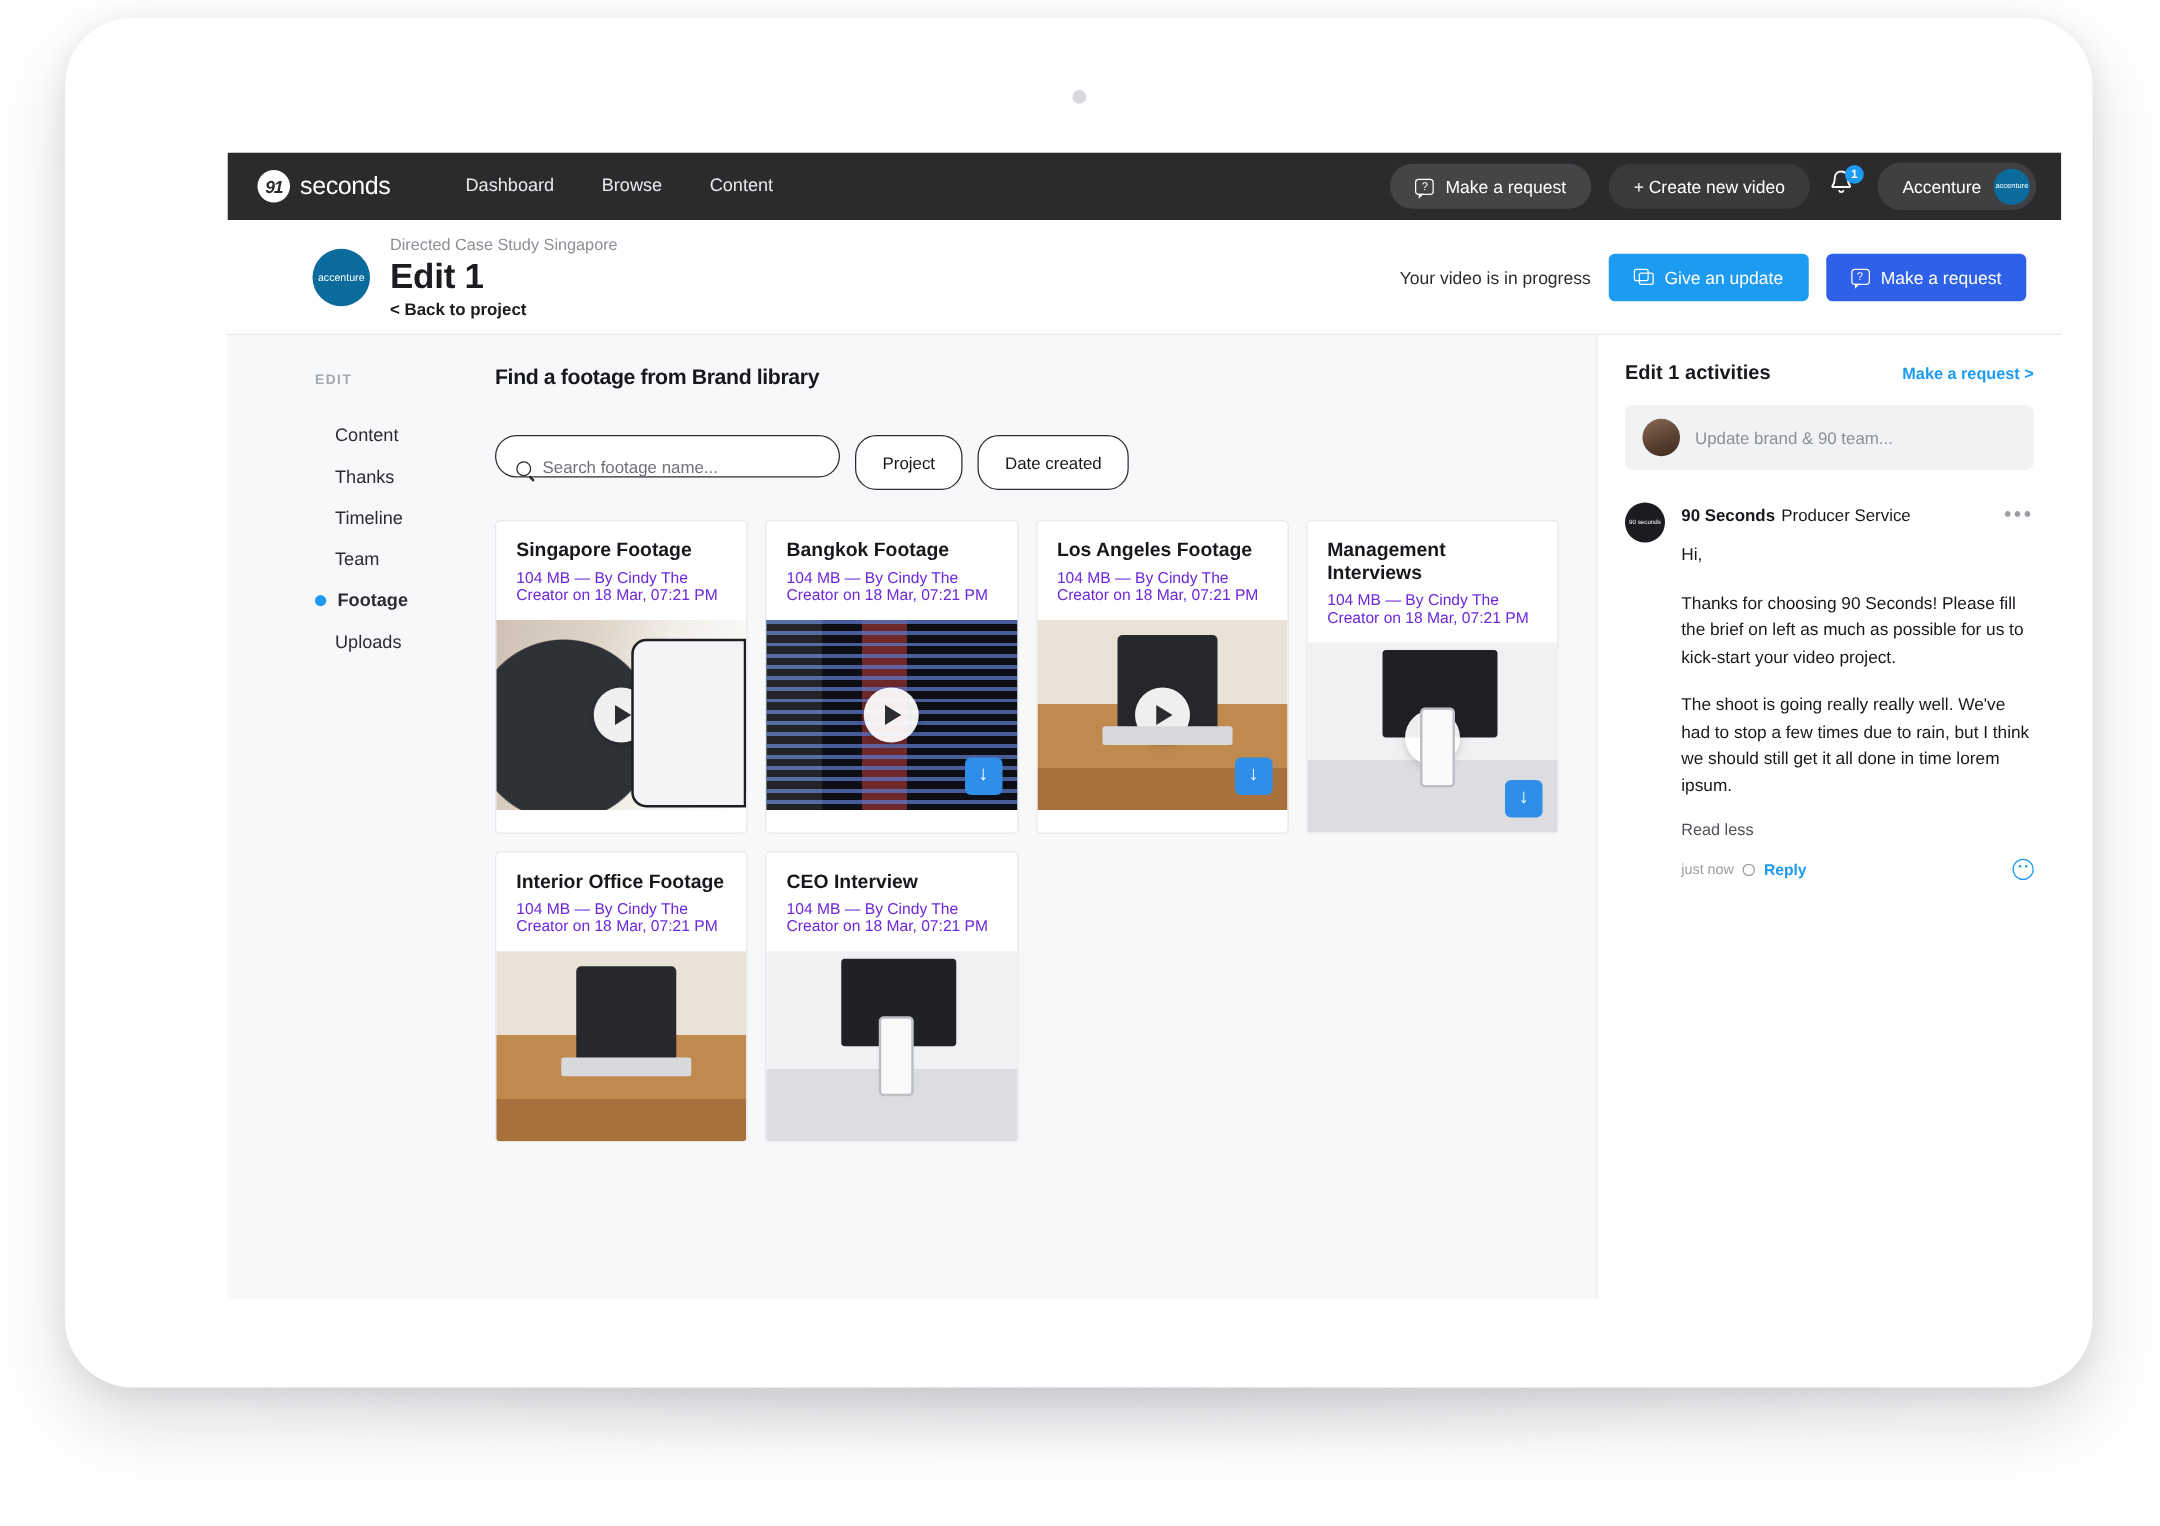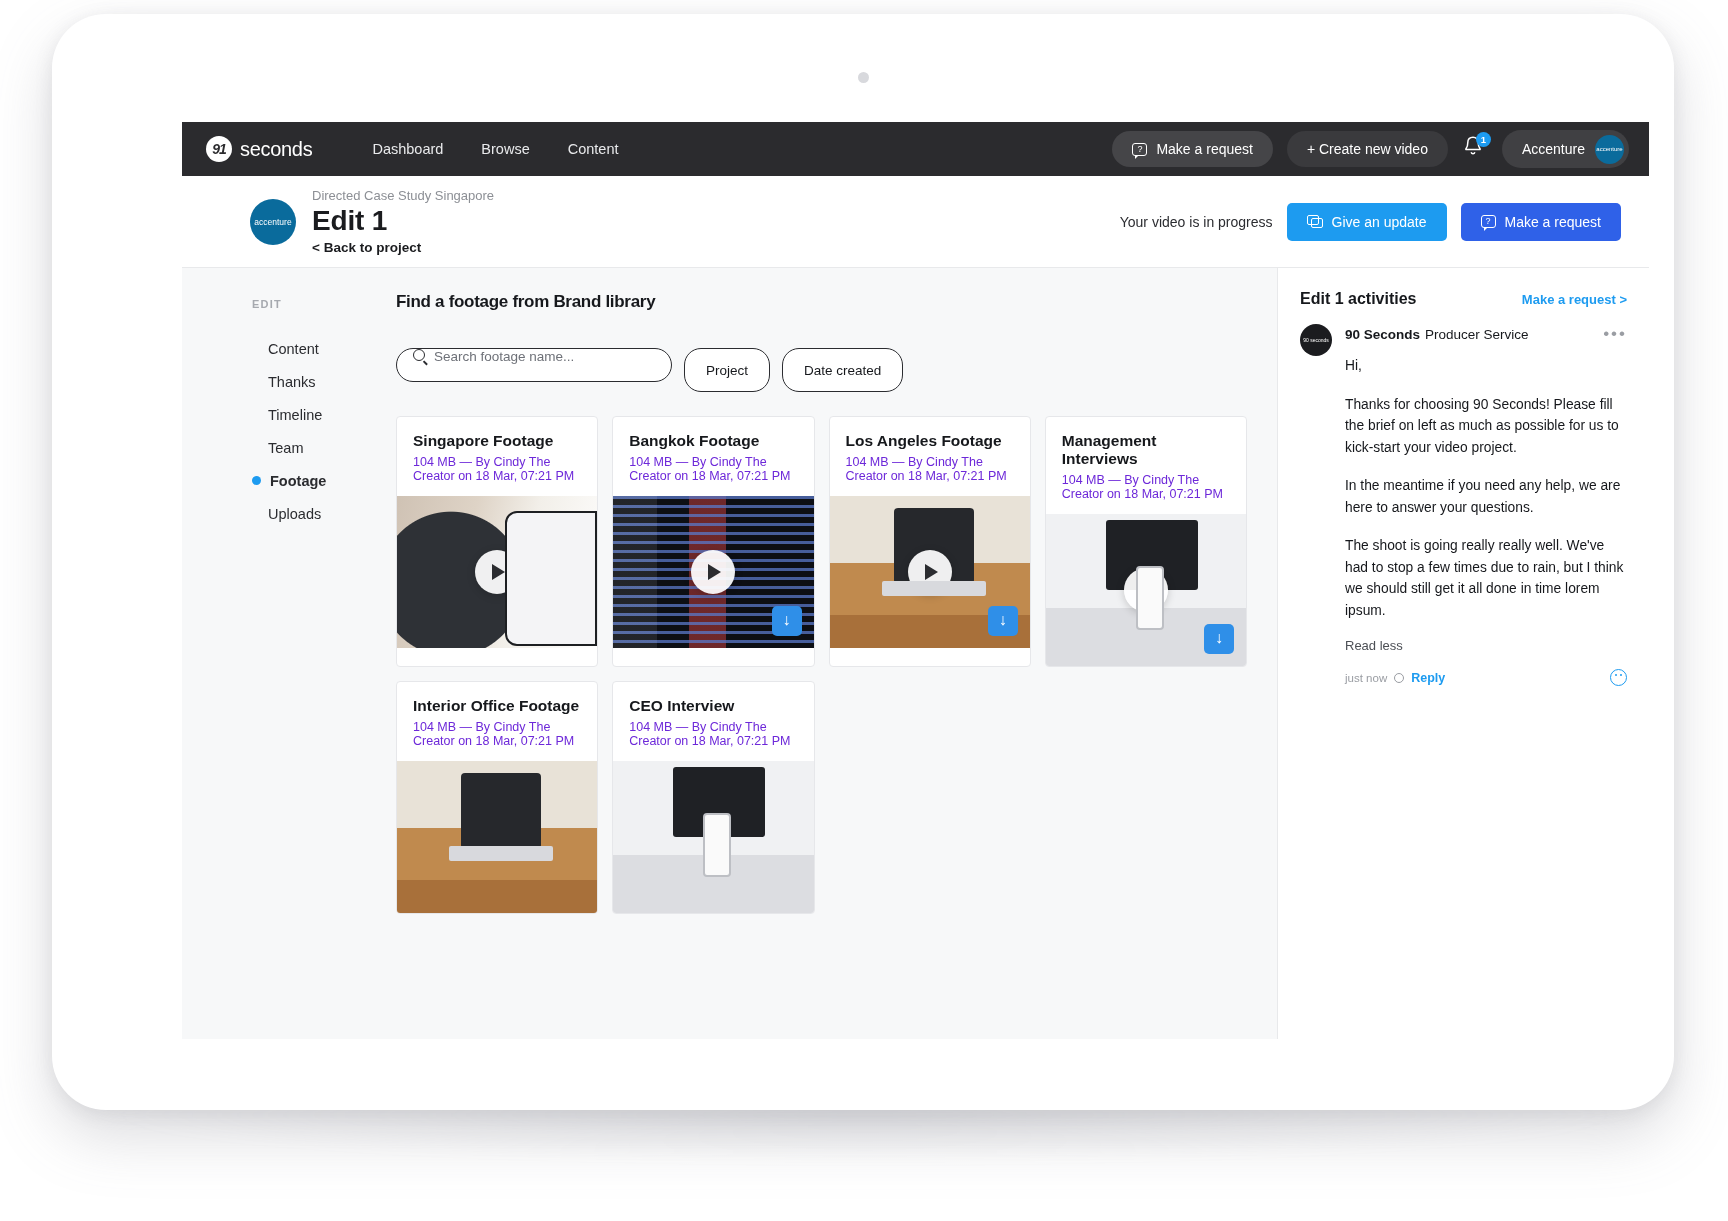--- a/index.html
+++ b/index.html
@@ -146,21 +146,21 @@
   
   #main { flex: 1; padding: 24px 30px 0 16px; min-width: 0; }
   #main-title {
     font-size: 17px; font-weight: bold; color: #16181c;
     letter-spacing: -.3px; margin-bottom: 36px;
   }
   #filters { display: flex; gap: 12px; margin-bottom: 24px; }
   #search-box {
     flex: 0 0 auto; width: 276px; height: 34px;
     border: 1.3px solid #2b2c30; border-radius: 17px;
-    display: flex; align-items: flex-start; gap: 9px; padding: 0 16px;
+    display: flex; align-items: flex-end; gap: 9px; padding: 0 16px;
     background: #ffffff; cursor: text;
   }
   .search-glass {
     width: 12px; height: 12px; border: 1.5px solid #2b2c30; border-radius: 50%;
     position: relative; flex: 0 0 auto;
   }
   .search-glass::after {
     content:""; position:absolute; right:-4px; bottom:-3px;
     width:5px; height:1.5px; background:#2b2c30; transform: rotate(45deg);
   }
@@ -490,32 +490,35 @@
 
         </div>
       </div>
 
       <div id="activities">
         <div id="act-head">
           <div id="act-title">Edit 1 activities</div>
           <div id="act-link">Make a request &gt;</div>
         </div>
 
+        <div id="composer">
+          <span class="avatar-img"></span>
+          <span id="composer-placeholder">Update brand &amp; 90 team...</span>
+        </div>
 
         <div id="message">
           <div id="msg-avatar">90 seconds</div>
           <div id="msg-body">
             <div id="msg-head">
               <span id="msg-author">90 Seconds</span>
               <span id="msg-role">Producer Service</span>
               <span id="msg-more">•••</span>
             </div>
             <div class="msg-p">Hi,</div>
             <div class="msg-p">Thanks for choosing 90 Seconds! Please fill the brief on left as much as possible for us to kick-start your video project.</div>
-            <div class="msg-p">In the meantime if you need any help, we are here to answer your questions.</div>
             <div class="msg-p">The shoot is going really really well. We've had to stop a few times due to rain, but I think we should still get it all done in time lorem ipsum.</div>
             <div id="msg-readless">Read less</div>
             <div id="msg-footer">
               <span id="msg-time">just now</span>
               <span id="globe-dot"></span>
               <span id="msg-reply">Reply</span>
               <span id="emoji-btn"></span>
             </div>
           </div>
         </div>

